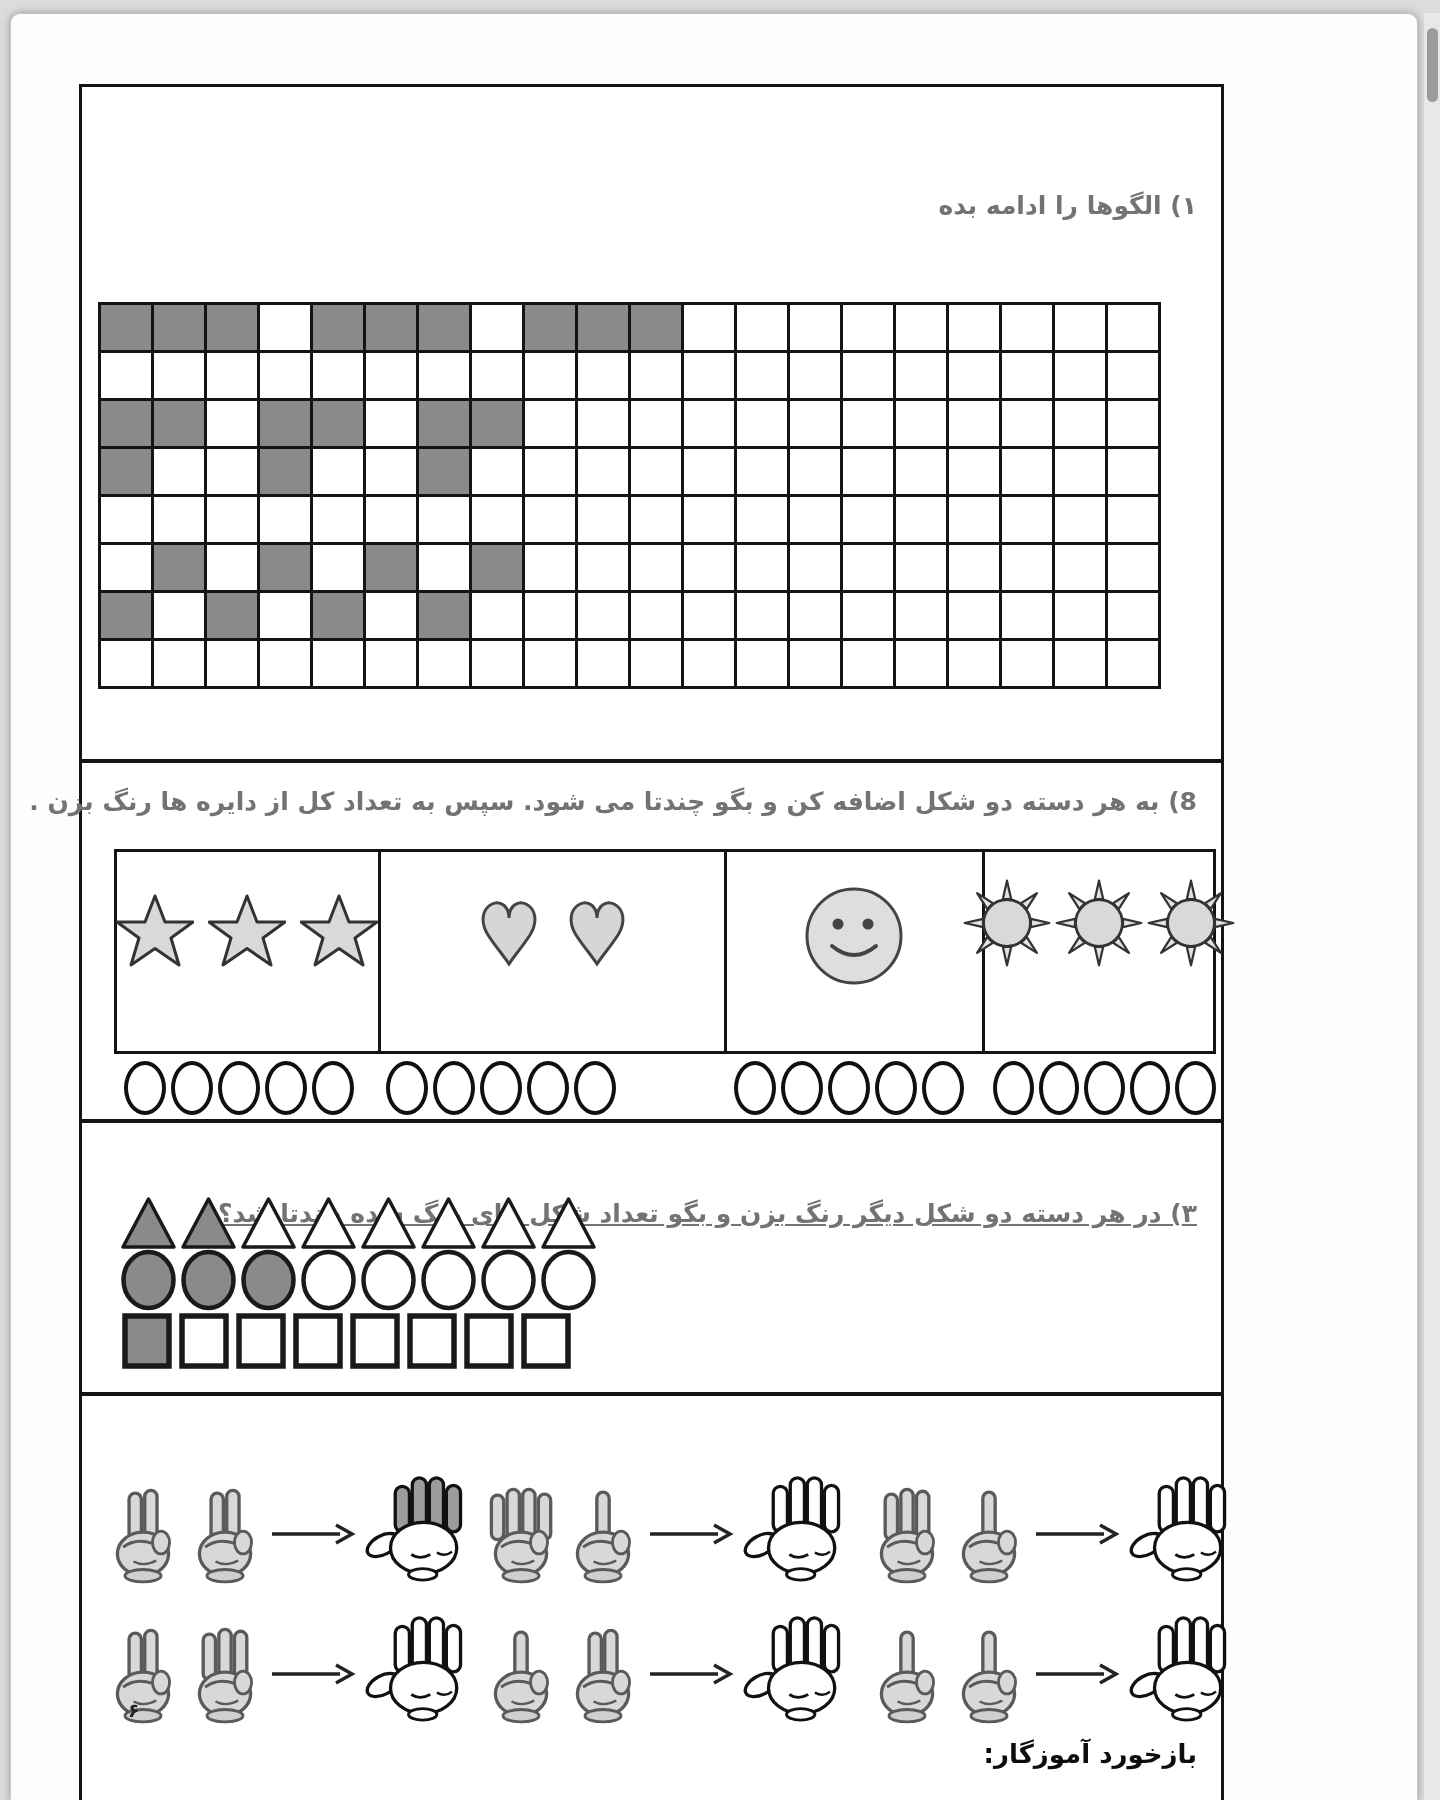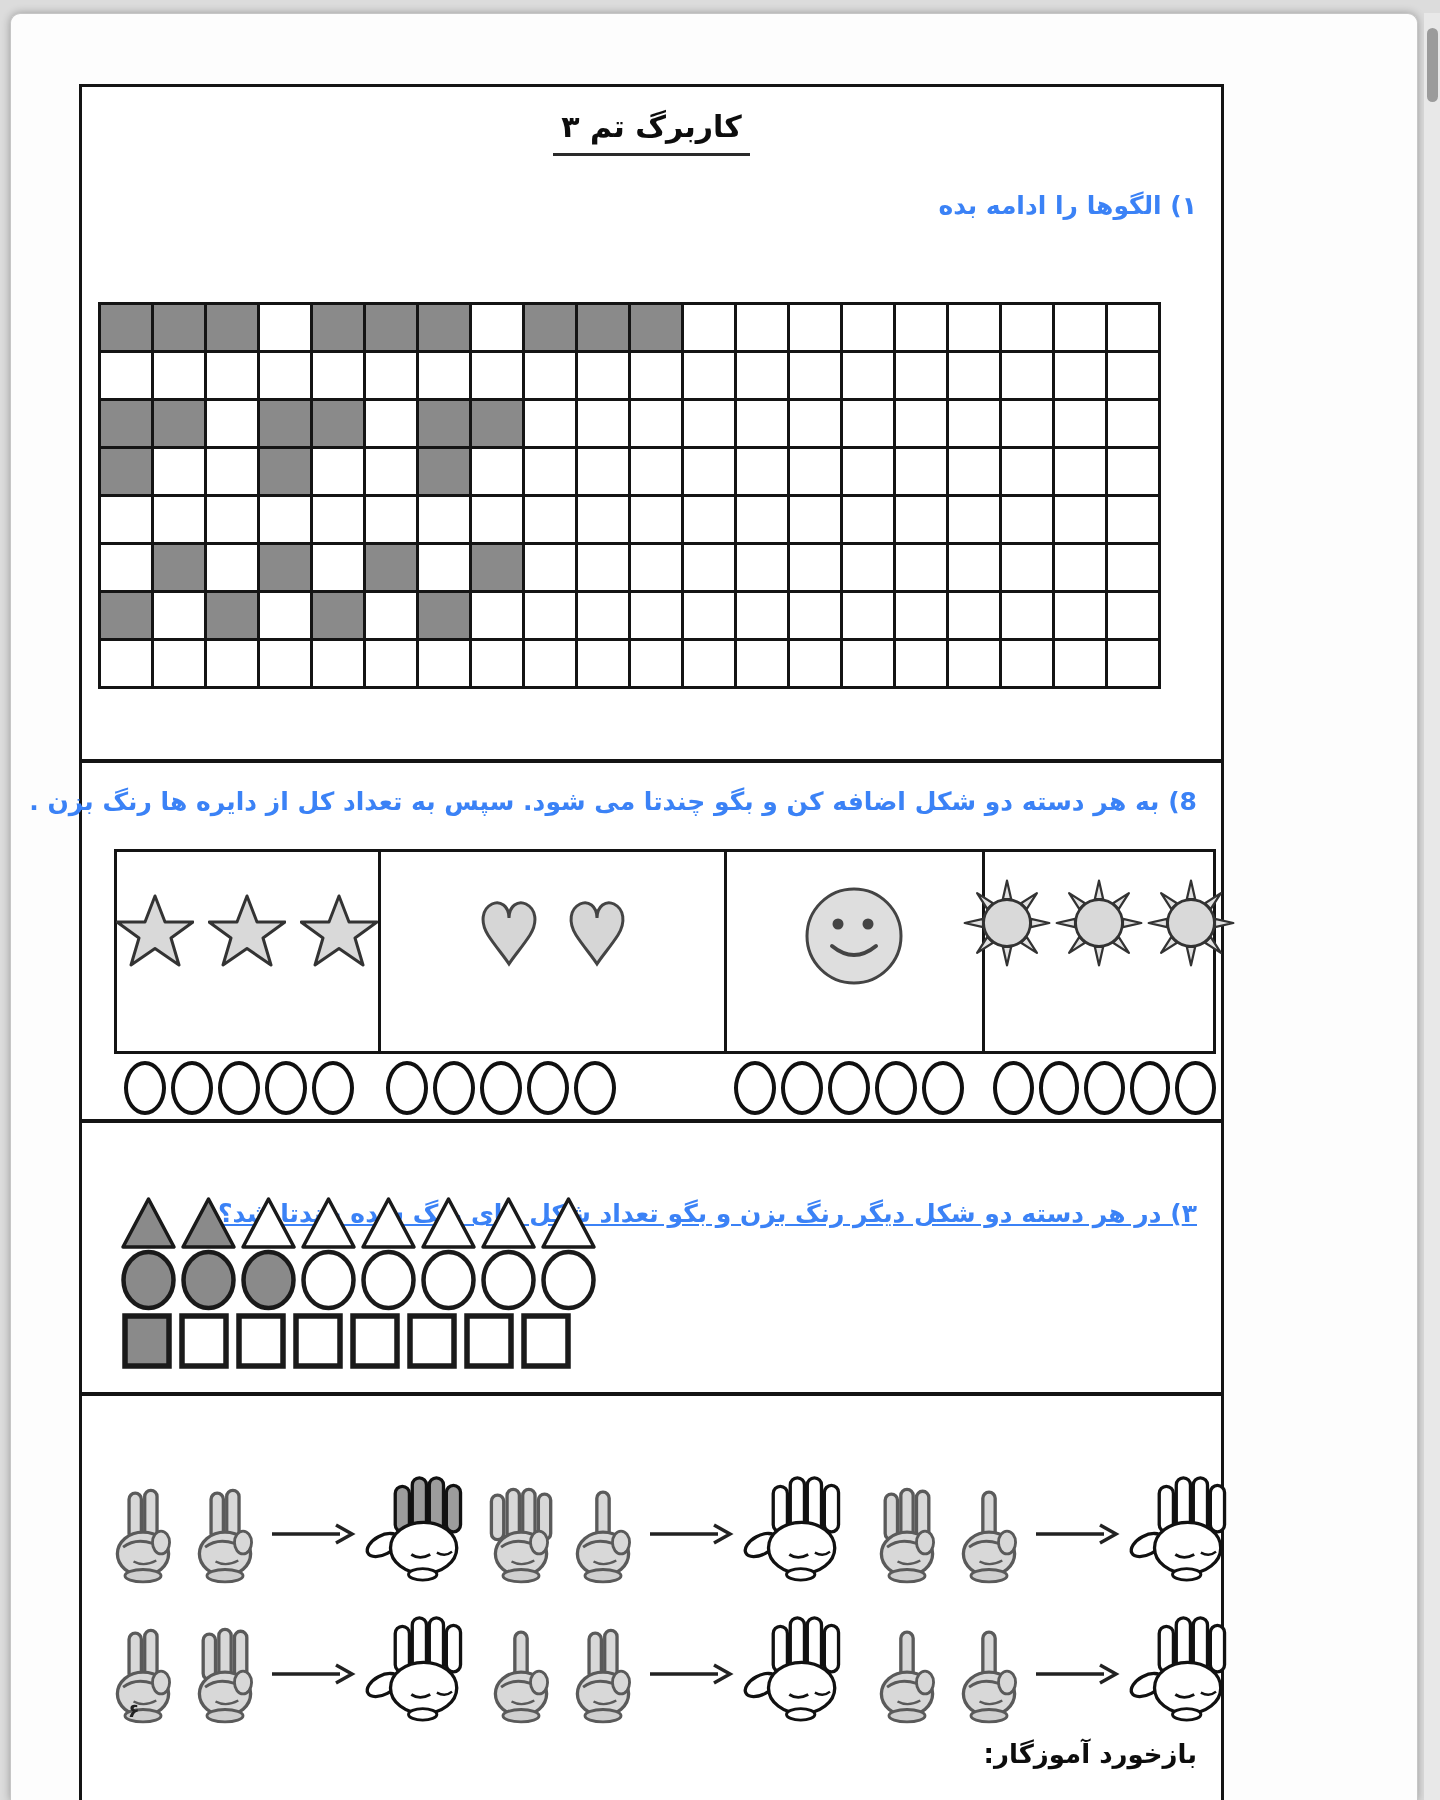--- a/index.html
+++ b/index.html
@@ -25,21 +25,21 @@
     position:absolute;left:68px;top:70px;width:1139px;height:1716px;
     border:3px solid #141414;background:#ffffff;box-sizing:content-box;
   }
   .ws-title-wrap{position:absolute;top:22px;left:0;right:0;text-align:center;}
   .ws-title{
     display:inline-block;direction:rtl;font-size:30px;font-weight:bold;color:#0d0d0d;
     border-bottom:3px solid #2a2a2a;padding:0 8px 9px 8px;
   }
   .heading{
     position:absolute;right:24px;left:24px;direction:rtl;text-align:right;
-    font-size:25px;font-weight:bold;color:#3b82f6;white-space:nowrap;
+    font-size:25px;font-weight:bold;color:#737373;white-space:nowrap;
   }
   .h1{top:104px;}
   .h2{top:700px;}
   .h3{top:1112px;text-decoration:underline;}
   .h4{top:1316px;}
   .divider{position:absolute;left:-3px;right:-3px;height:4px;background:#141414;}
   #pattern-grid{
     position:absolute;left:16px;top:215px;display:grid;grid-auto-rows:48px;
     border-top:3px solid #141414;border-left:3px solid #141414;
   }
@@ -68,23 +68,20 @@
     position:absolute;right:24px;top:1652px;direction:rtl;text-align:right;
     font-size:26px;font-weight:bold;color:#0d0d0d;
   }
 </style>
 </head>
 <body>
 
 <div class="page">
   <div class="content-box">
 
-    <div class="ws-title-wrap">
-      <span class="ws-title">کاربرگ تم ۳</span>
-    </div>
 
     <div class="heading h1">۱) الگوها را ادامه بده</div>
     <div id="pattern-grid" style="grid-template-columns: repeat(20, 53px);">
         <div class="gcell" style="background: rgb(138, 138, 138);"></div>
         <div class="gcell" style="background: rgb(138, 138, 138);"></div>
         <div class="gcell" style="background: rgb(138, 138, 138);"></div>
         <div class="gcell"></div>
         <div class="gcell" style="background: rgb(138, 138, 138);"></div>
         <div class="gcell" style="background: rgb(138, 138, 138);"></div>
         <div class="gcell" style="background: rgb(138, 138, 138);"></div>

